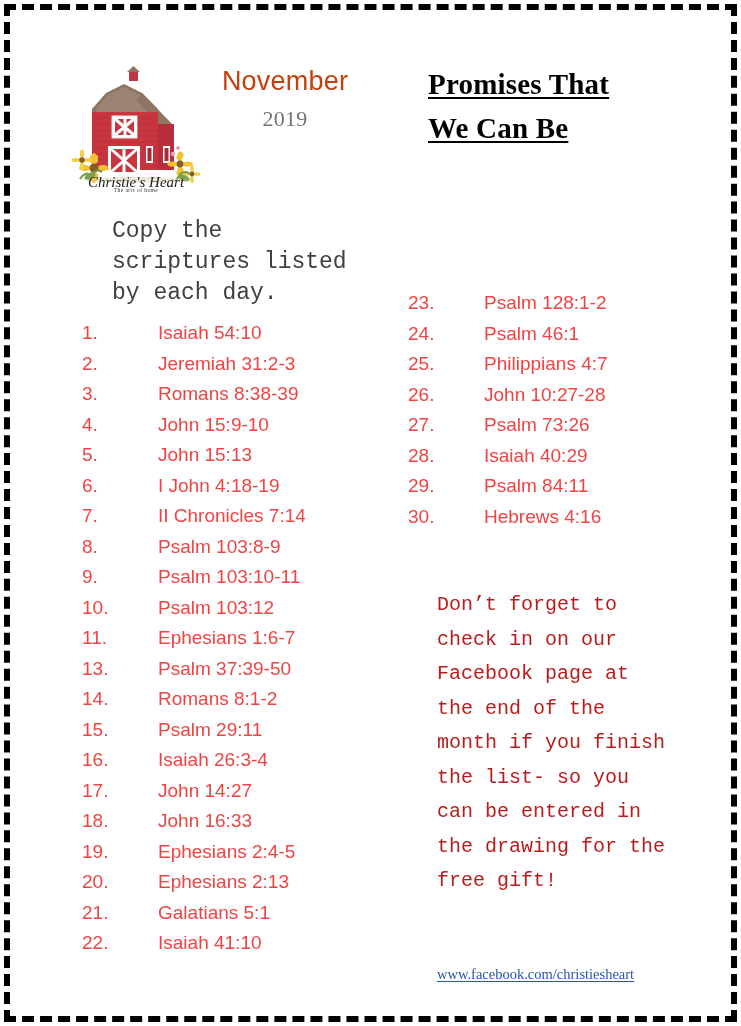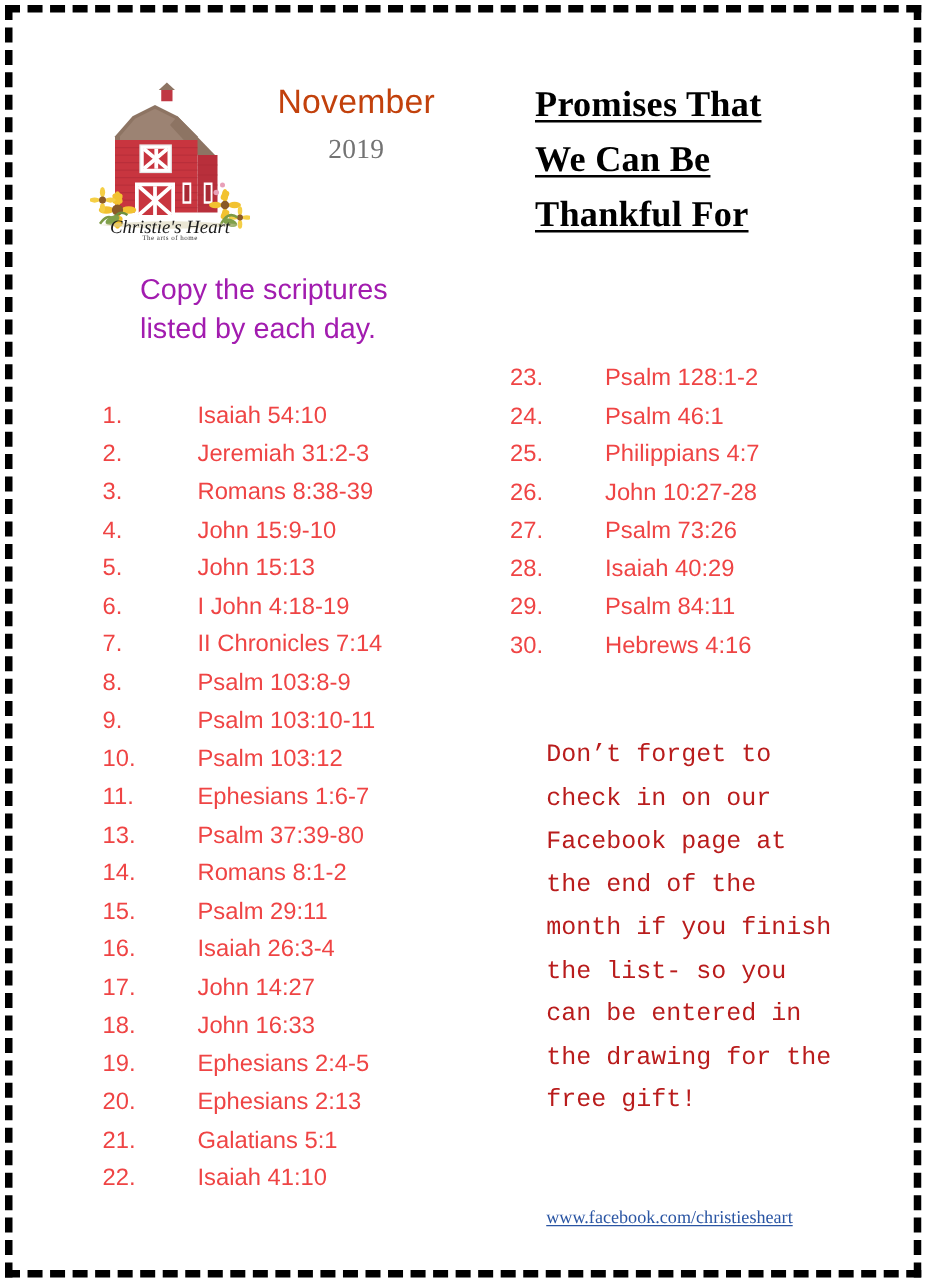--- a/index.html
+++ b/index.html
@@ -92,24 +92,24 @@
     white-space: nowrap;
     letter-spacing: 0.2px;
   }
 
   
   .instruction {
     position: absolute;
     left: 112px;
     top: 216px;
     width: 250px;
-    font-family: Liberation Sans, sans-serif;
+    font-family: Liberation Mono, monospace;
     font-size: 23px;
     line-height: 31px;
-    color: #a21caf;
+    color: #404040;
   }
 
   
   .list-left {
     position: absolute;
     left: 82px;
     top: 322px;
     width: 300px;
   }
   .list-right {
@@ -281,21 +281,20 @@
     </div>
 
     <div class="month-block">
       <div class="month-name">November</div>
       <div class="month-year">2019</div>
     </div>
 
     <div class="title-block">
       <div class="title-line">Promises That</div>
       <div class="title-line">We Can Be</div>
-      <div class="title-line">Thankful For</div>
     </div>
 
   </div>
 
   <div class="instruction">Copy the scriptures listed by each day.</div>
 
   <div class="list-left">
       <div class="list-row">
         <span class="list-num">1.</span>
         <span class="list-ref">Isaiah 54:10</span>
@@ -335,21 +334,21 @@
       <div class="list-row">
         <span class="list-num">10.</span>
         <span class="list-ref">Psalm 103:12</span>
       </div>
       <div class="list-row">
         <span class="list-num">11.</span>
         <span class="list-ref">Ephesians 1:6-7</span>
       </div>
       <div class="list-row">
         <span class="list-num">13.</span>
-        <span class="list-ref">Psalm 37:39-80</span>
+        <span class="list-ref">Psalm 37:39-50</span>
       </div>
       <div class="list-row">
         <span class="list-num">14.</span>
         <span class="list-ref">Romans 8:1-2</span>
       </div>
       <div class="list-row">
         <span class="list-num">15.</span>
         <span class="list-ref">Psalm 29:11</span>
       </div>
       <div class="list-row">

